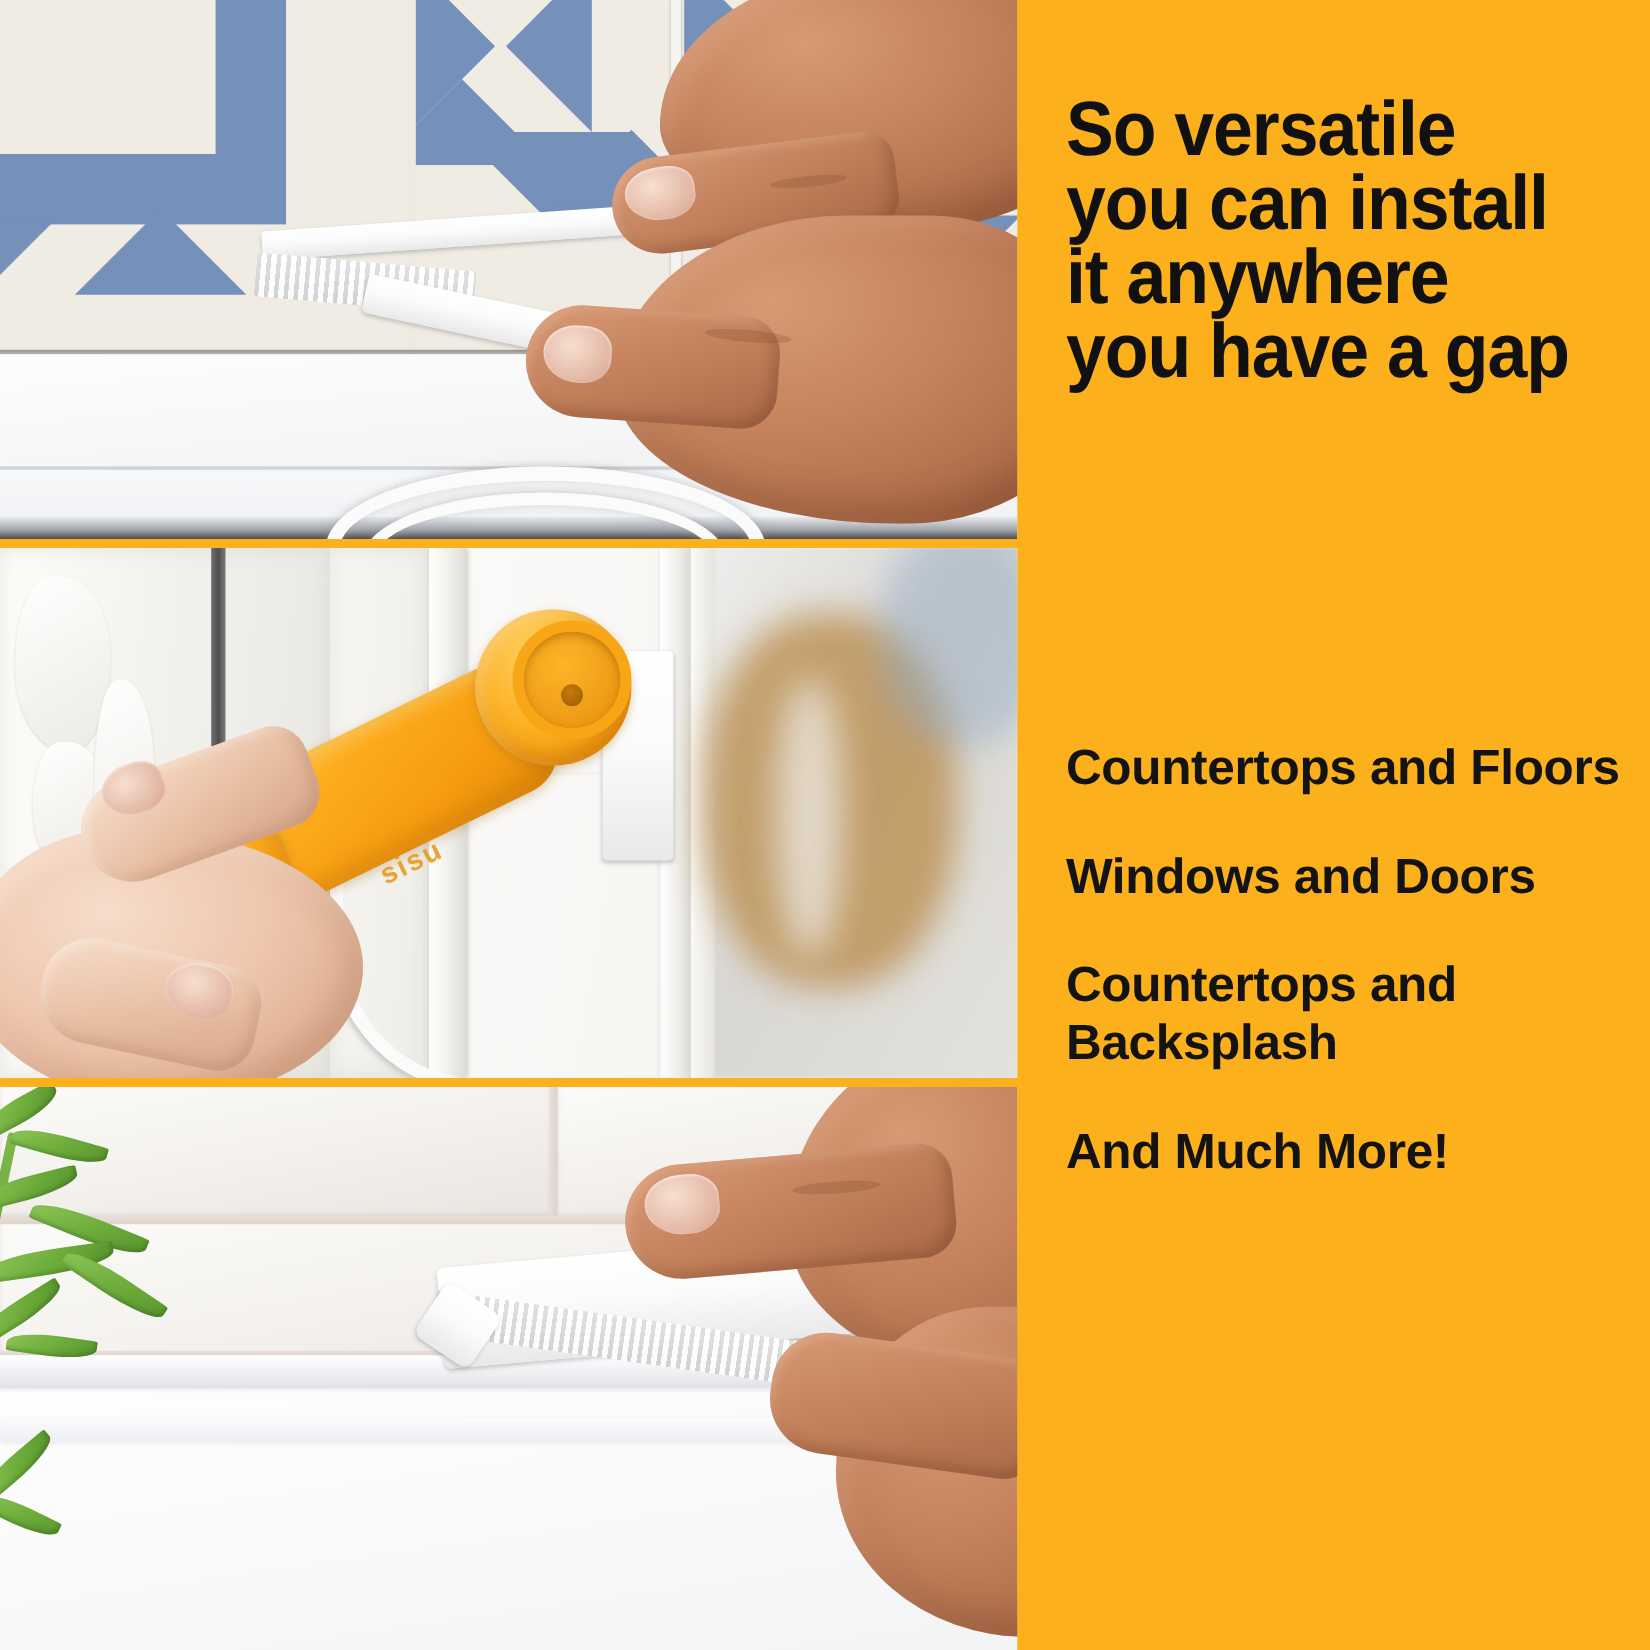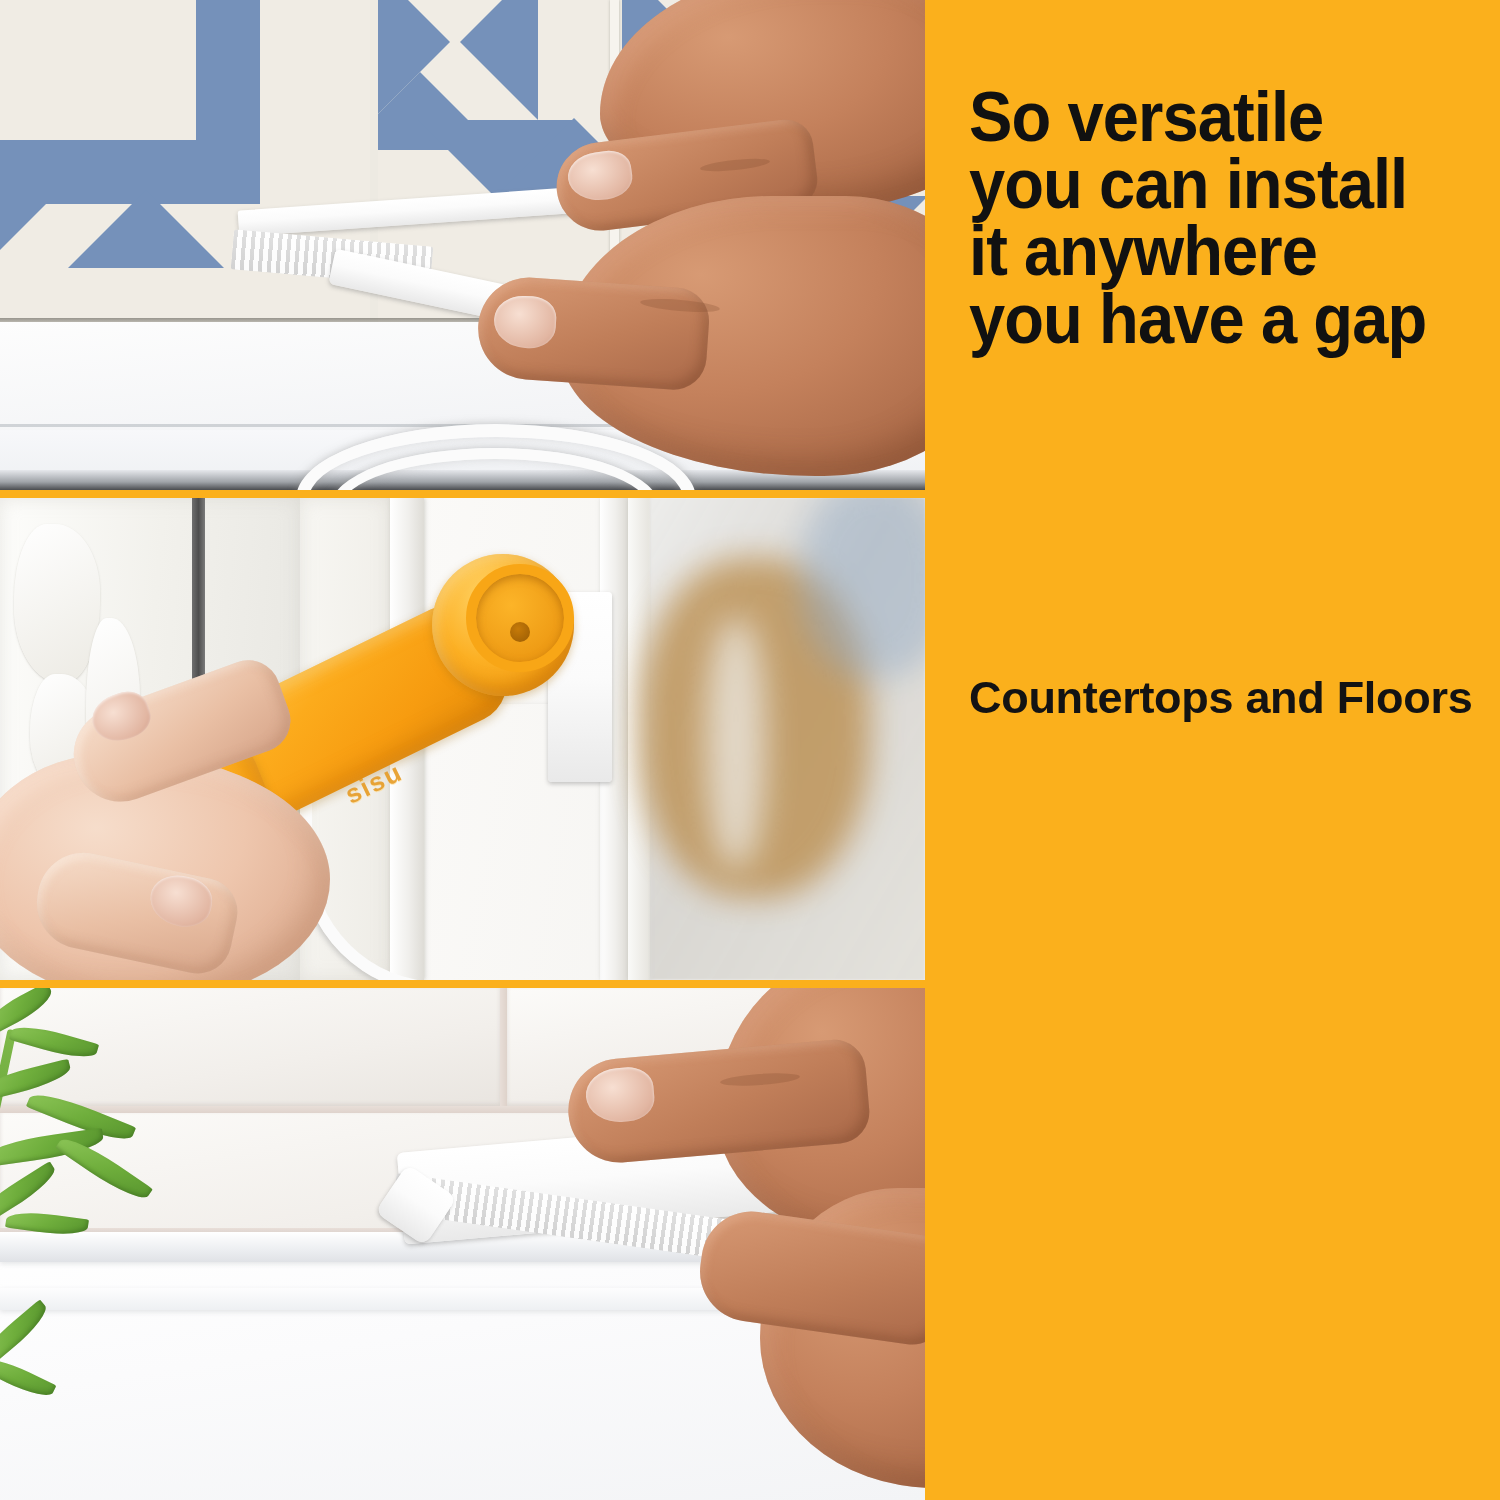--- a/index.html
+++ b/index.html
@@ -439,17 +439,20 @@
     </div>
 
   </div>
 
   <div class="text-col">
 
     <h1 class="headline">So versatile you can install it anywhere you have a gap</h1>
 
     <div class="bullets">
       <div class="bullet">Countertops and Floors</div>
+      <div class="bullet">Windows and Doors</div>
+      <div class="bullet">Countertops and Backsplash</div>
+      <div class="bullet">And Much More!</div>
     </div>
 
   </div>
 
 </div>
 
 </body></html>

